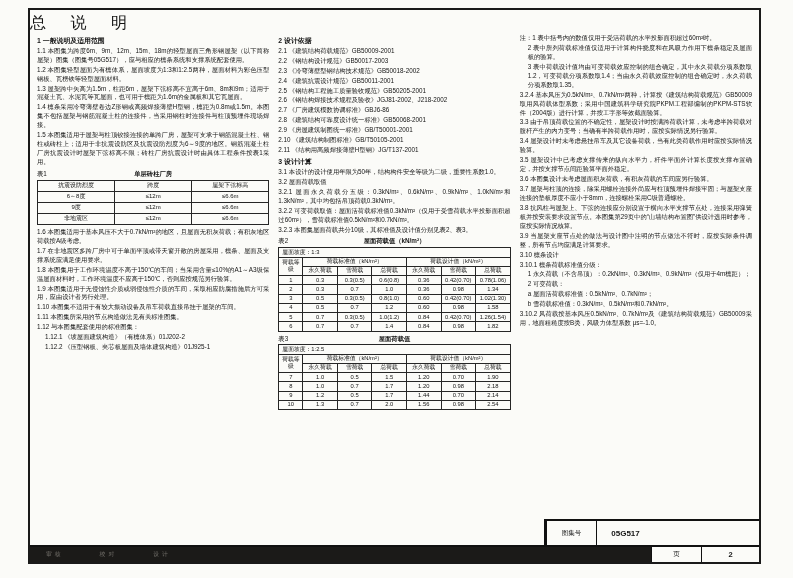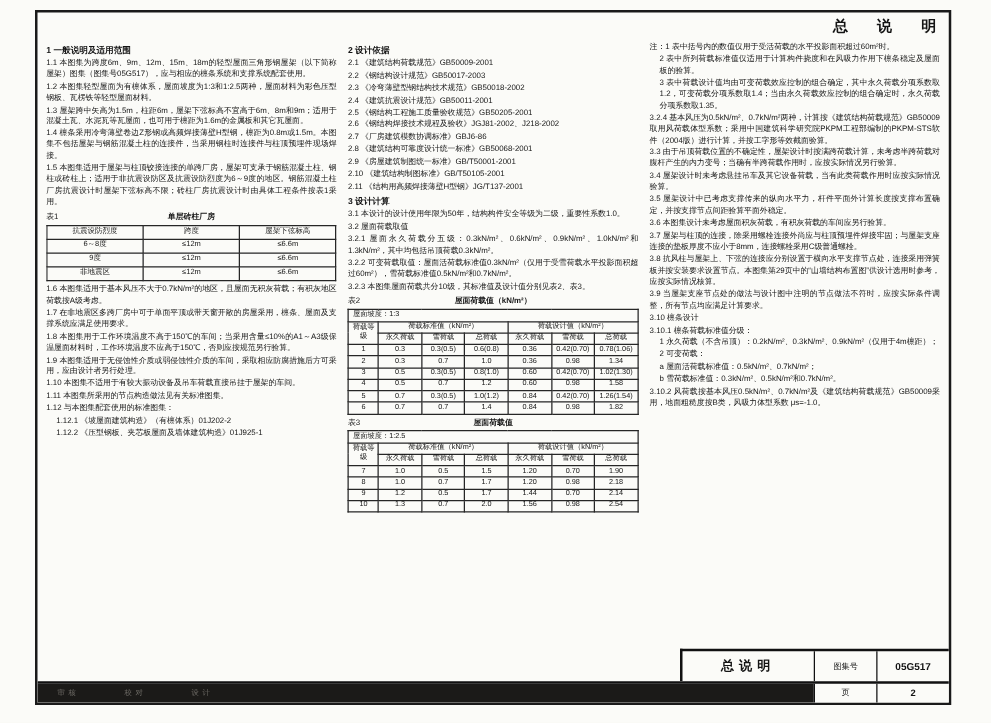--- a/index.html
+++ b/index.html
@@ -1,20 +1,20 @@
 <!DOCTYPE html>
 <html><head>
 <meta charset="utf-8">
 <style>
   * { margin:0; padding:0; box-sizing:border-box; }
   html,body { width:793px; height:578px; }
   body { background:#f6f6f2; font-family:"Liberation Sans", sans-serif; color:#141414; }
   .sheet { position:relative; width:793px; height:578px; background:#fbfbf8; overflow:hidden; }
   .frame { position:absolute; left:28px; top:8px; width:733px; height:556px; border:2px solid #1a1a1a; background:#fbfbf8; }
-  .page-title { position:absolute; top:3px; left:0; right:0; text-align:right; font-size:12px; font-weight:bold; letter-spacing:10px; }
+  .page-title { position:absolute; top:3px; left:0; right:0; text-align:left; font-size:16px; font-weight:normal; letter-spacing:10px; }
   .cols { position:absolute; left:7px; right:7px; top:24px; bottom:19px; display:flex; gap:9px; overflow:hidden; text-align:justify; }
   .col { flex:1 1 0; font-size:6.3px; line-height:1.42; }
   .col:last-child { padding-bottom:30px; }
   .para { margin-bottom:1px; }
   .para.h { font-weight:bold; font-size:6.9px; margin:2px 0 1px; }
   .para.p2 { padding-left:8px; }
   .tcap { position:relative; text-align:center; font-size:6.3px; margin-top:3px; font-weight:bold; }
   .tcap .lab { position:absolute; left:0; top:0; font-weight:normal; }
   table { width:100%; border-collapse:collapse; margin:1px 0 3px; table-layout:fixed; }
   td, th { border:1px solid #262626; text-align:center; vertical-align:middle;
@@ -300,21 +300,20 @@
             <div class="para p2">2 可变荷载：</div>
             <div class="para p2">a 屋面活荷载标准值：0.5kN/m²、0.7kN/m²；</div>
             <div class="para p2">b 雪荷载标准值：0.3kN/m²、0.5kN/m²和0.7kN/m²。</div>
             <div class="para">3.10.2 风荷载按基本风压0.5kN/m²、0.7kN/m²及《建筑结构荷载规范》GB50009采用，地面粗糙度按B类，风吸力体型系数 μs=-1.0。</div>
           </div>
       </div>
 
     </div>
 
     <div class="tb-top">
-      <div class="tb-title">总说明</div>
       <div class="tb-lab">图集号</div>
       <div class="tb-no">05G517</div>
     </div>
 
     <div class="strip">
       <div class="strip-dark">
           <span>审核</span>
           <span>校对</span>
           <span>设计</span>
         </div>

